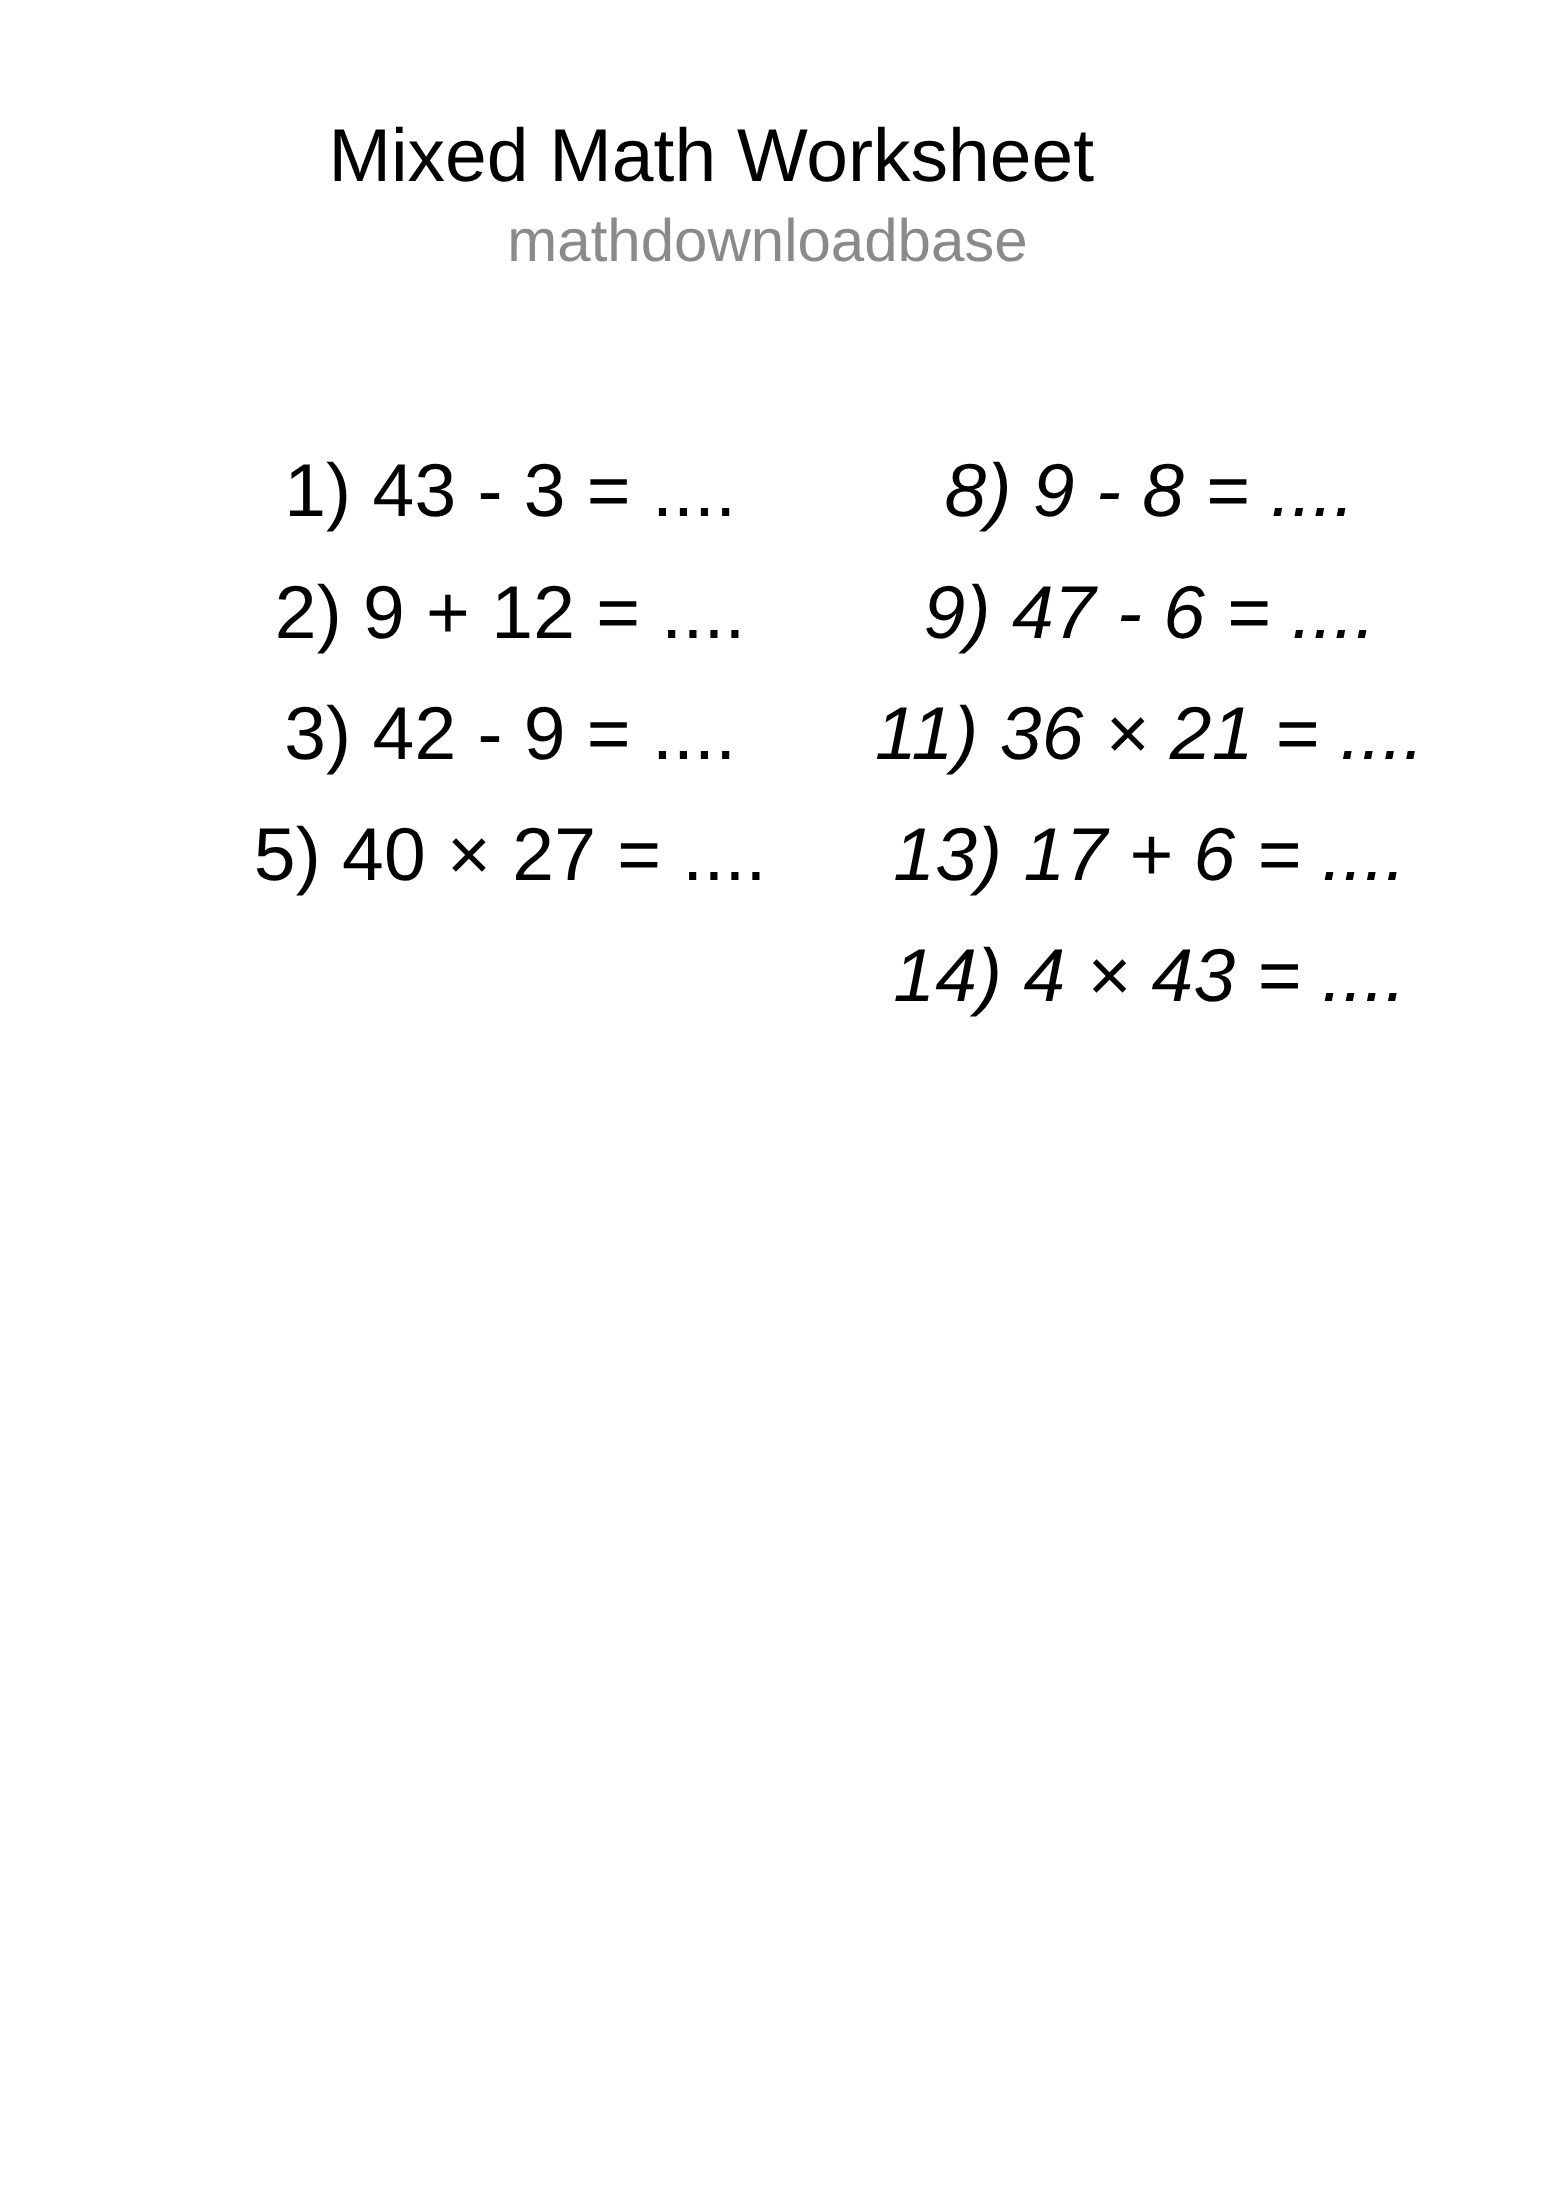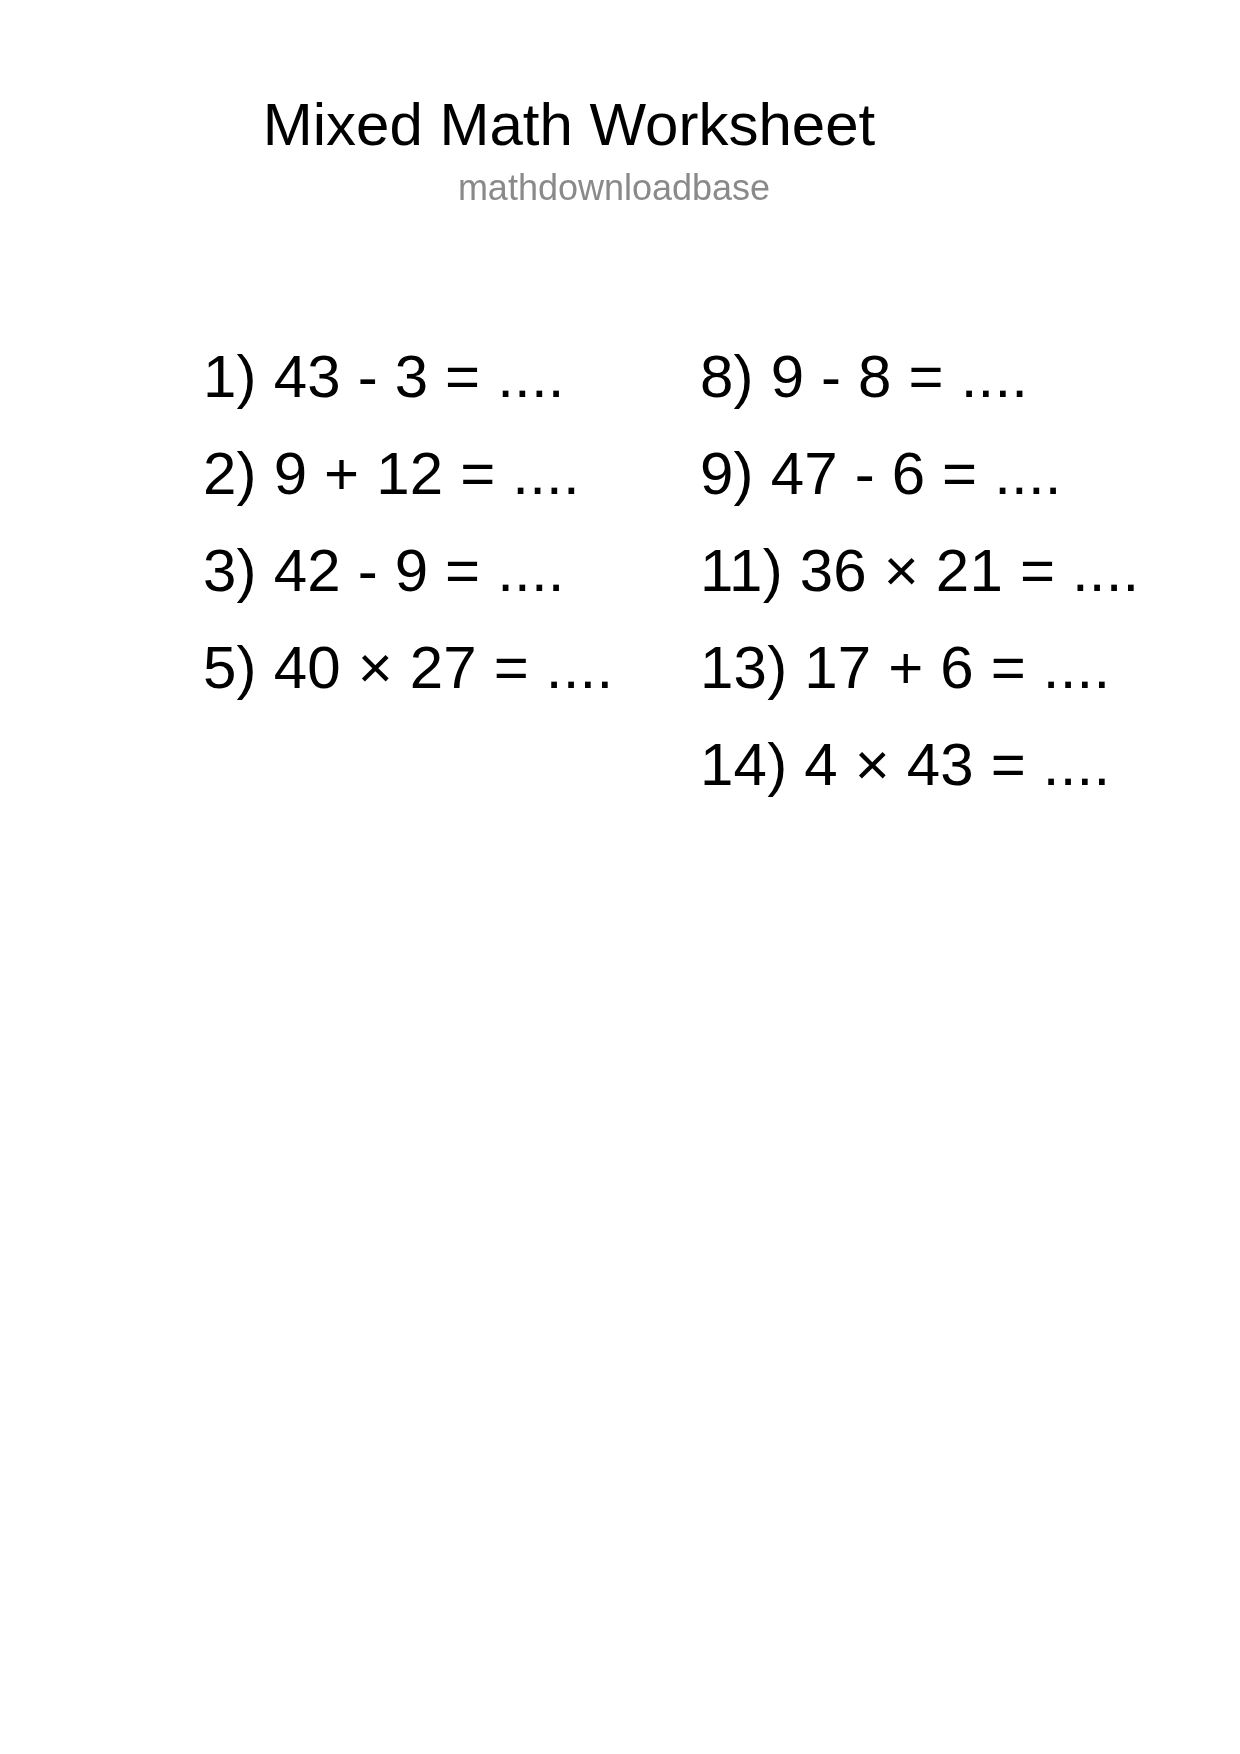--- a/index.html
+++ b/index.html
@@ -35,33 +35,34 @@
     color: var(--c-title);
     white-space: nowrap;
   }
   .subtitle {
     position: absolute;
     top: 168px;
     left: 0;
     width: 100%;
     padding-left: 156px;
     text-align: center;
-    font-size: 36px;
+    font-size: 48px;
     line-height: 1.1;
     font-weight: 400;
     color: var(--c-subtitle);
     white-space: nowrap;
   }
   .col {
     position: absolute;
-    top: 328px;
+    top: 344px;
     color: var(--c-problem);
+    text-align: center;
   }
   .col-left  { left: 203px; }
-  .col-right { left: 700px; }
+  .col-right { left: 700px; font-style: italic; }
   .problem-row {
     font-size: 60px;
     line-height: 97px;
     white-space: nowrap;
     letter-spacing: 0.2px;
   }
   .problem-number { display: inline; }
   .problem-equation { display: inline; }
 </style>
 </head>

